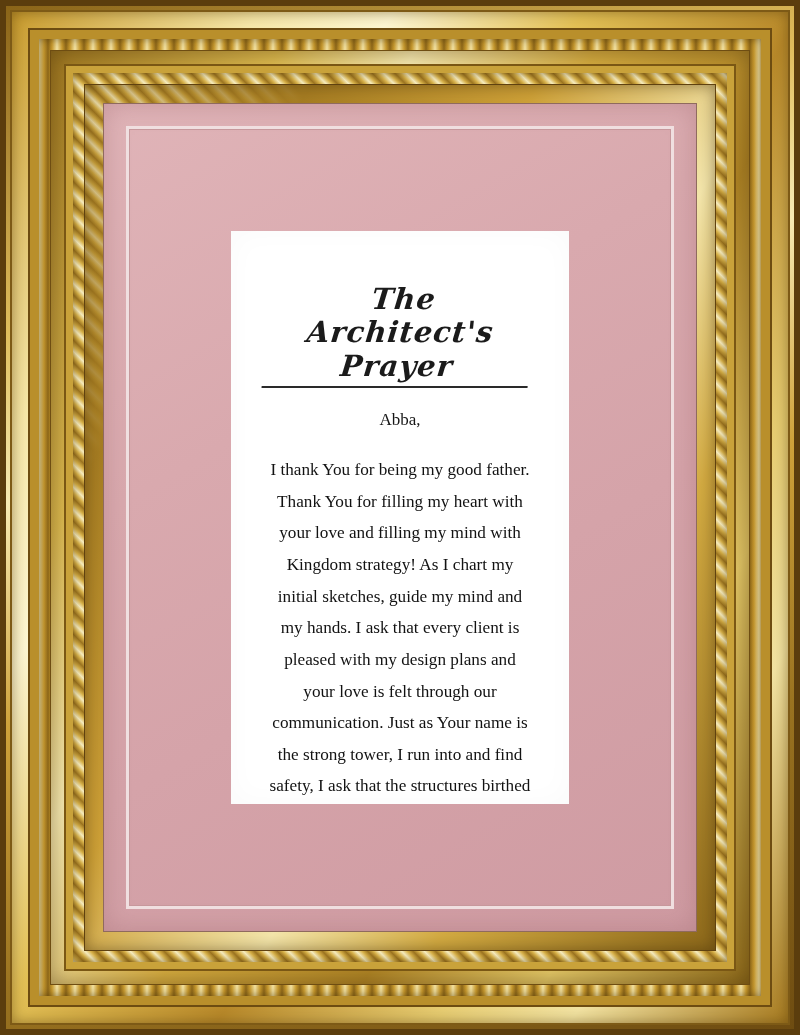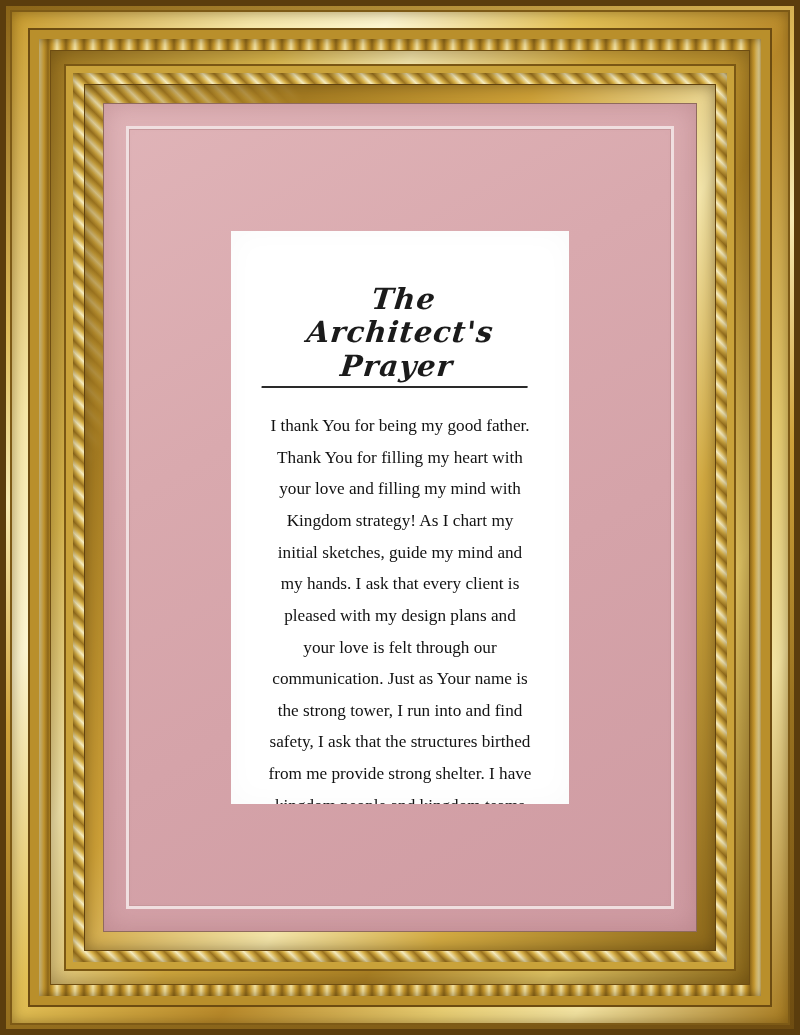--- a/index.html
+++ b/index.html
@@ -155,18 +155,19 @@
 
   <div class="mat">
     <div class="mat-inner-bevel"></div>
 
     <div class="paper">
 
       <div class="title-wrap">
         <div class="prayer-title">The Architect's Prayer</div>
       </div>
 
+      <p class="salutation">Abba,</p>
 
       <p class="body-text">I thank You for being my good father. Thank You for filling my heart with your love and filling my mind with Kingdom strategy! As I chart my initial sketches, guide my mind and my hands. I ask that every client is pleased with my design plans and your love is felt through our communication. Just as Your name is the strong tower, I run into and find safety, I ask that the structures birthed from me provide strong shelter. I have kingdom people and kingdom teams working with me and for me. I call divine strategy to come to us now, in Jesus’ Name! I build on the best land! I am sought after and preferred by my clients! I work with diligence and a spirit of excellence! I thank You for the gift in my hands, and I ask that You ask that You get the glory from my gift. I and my business are fully yours.</p>
 
     </div>
   </div>
 </div>
 
 </body></html>

